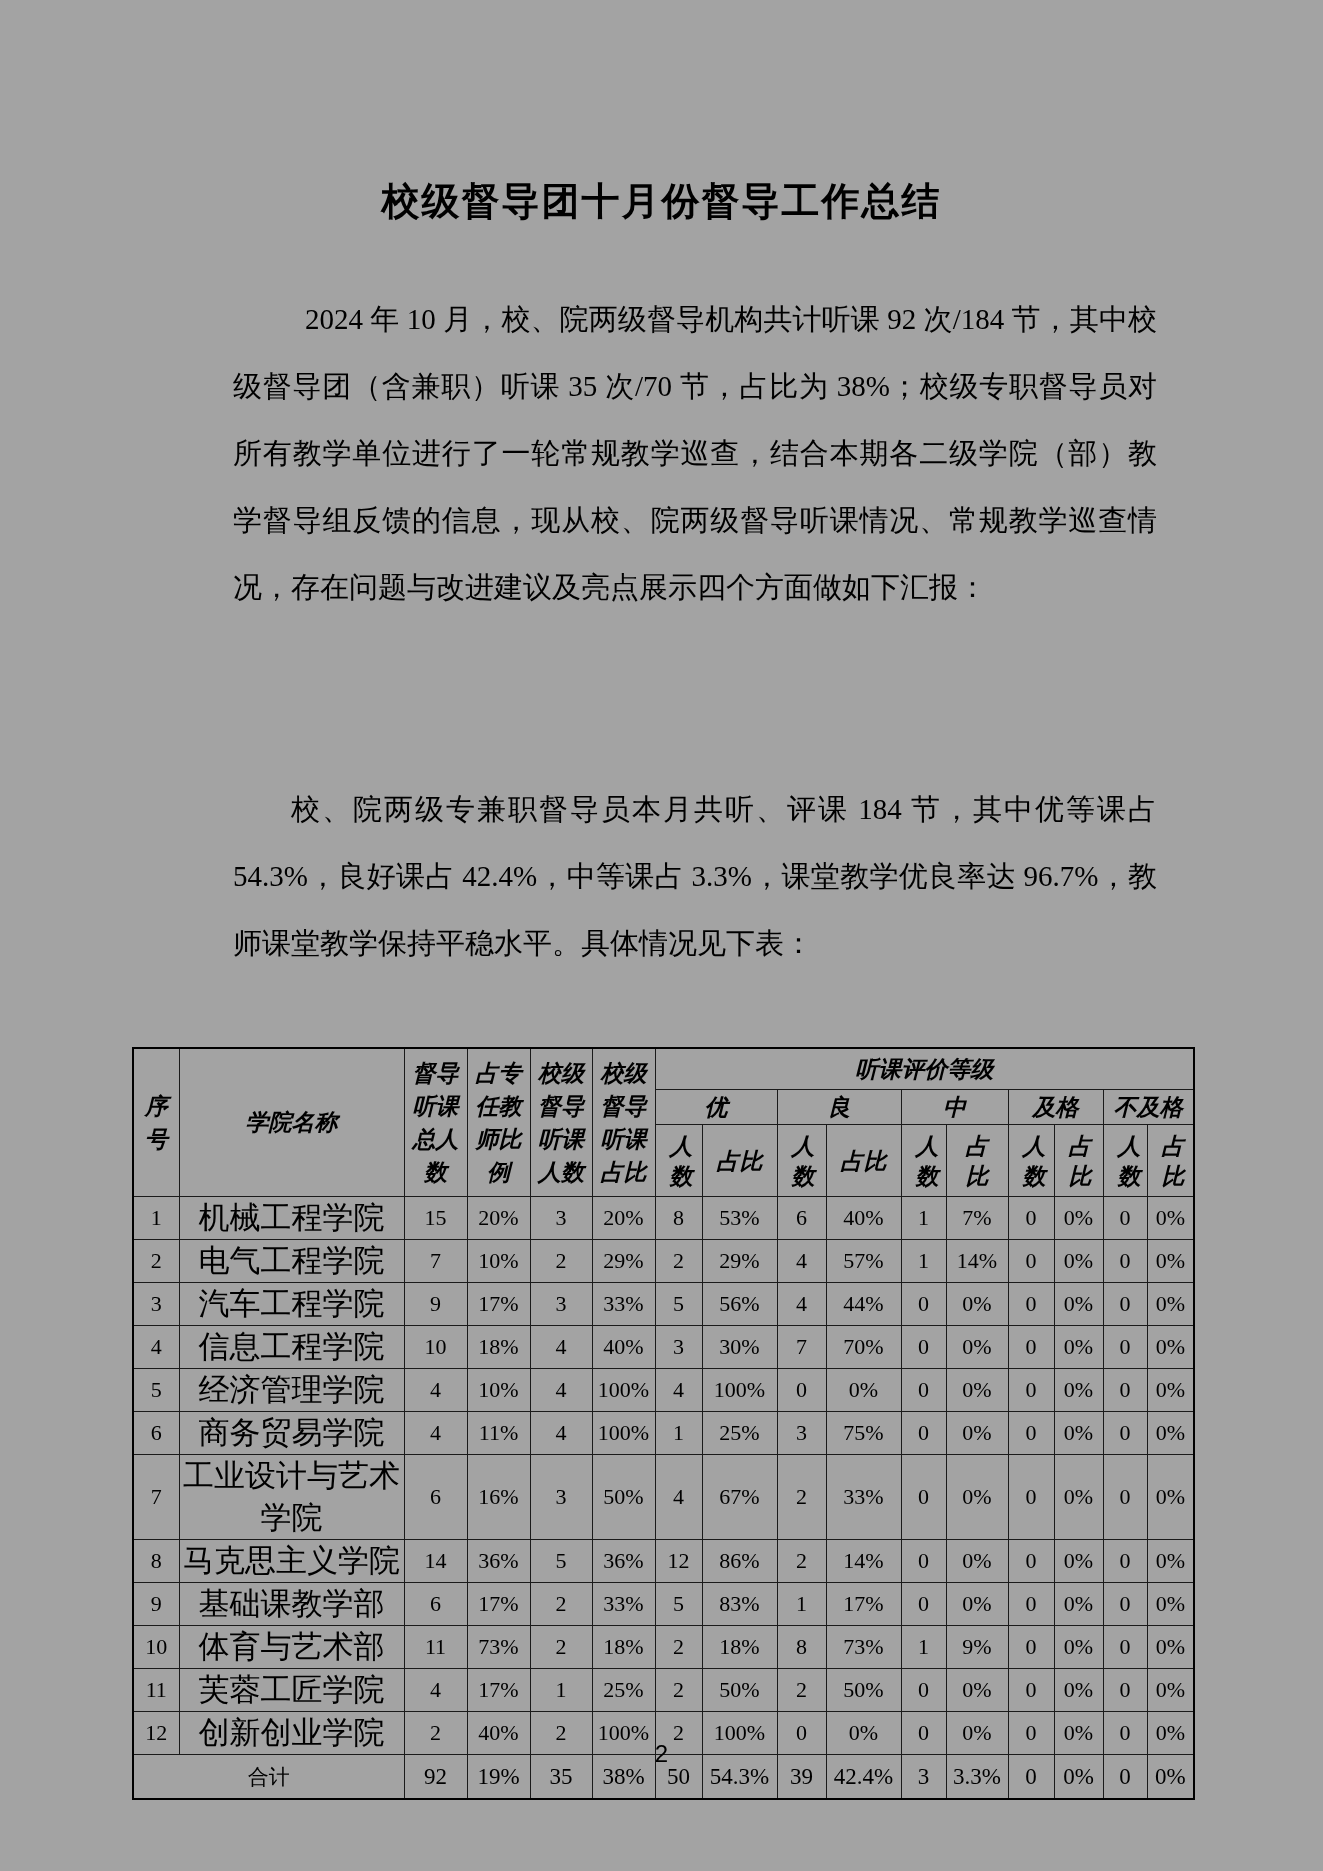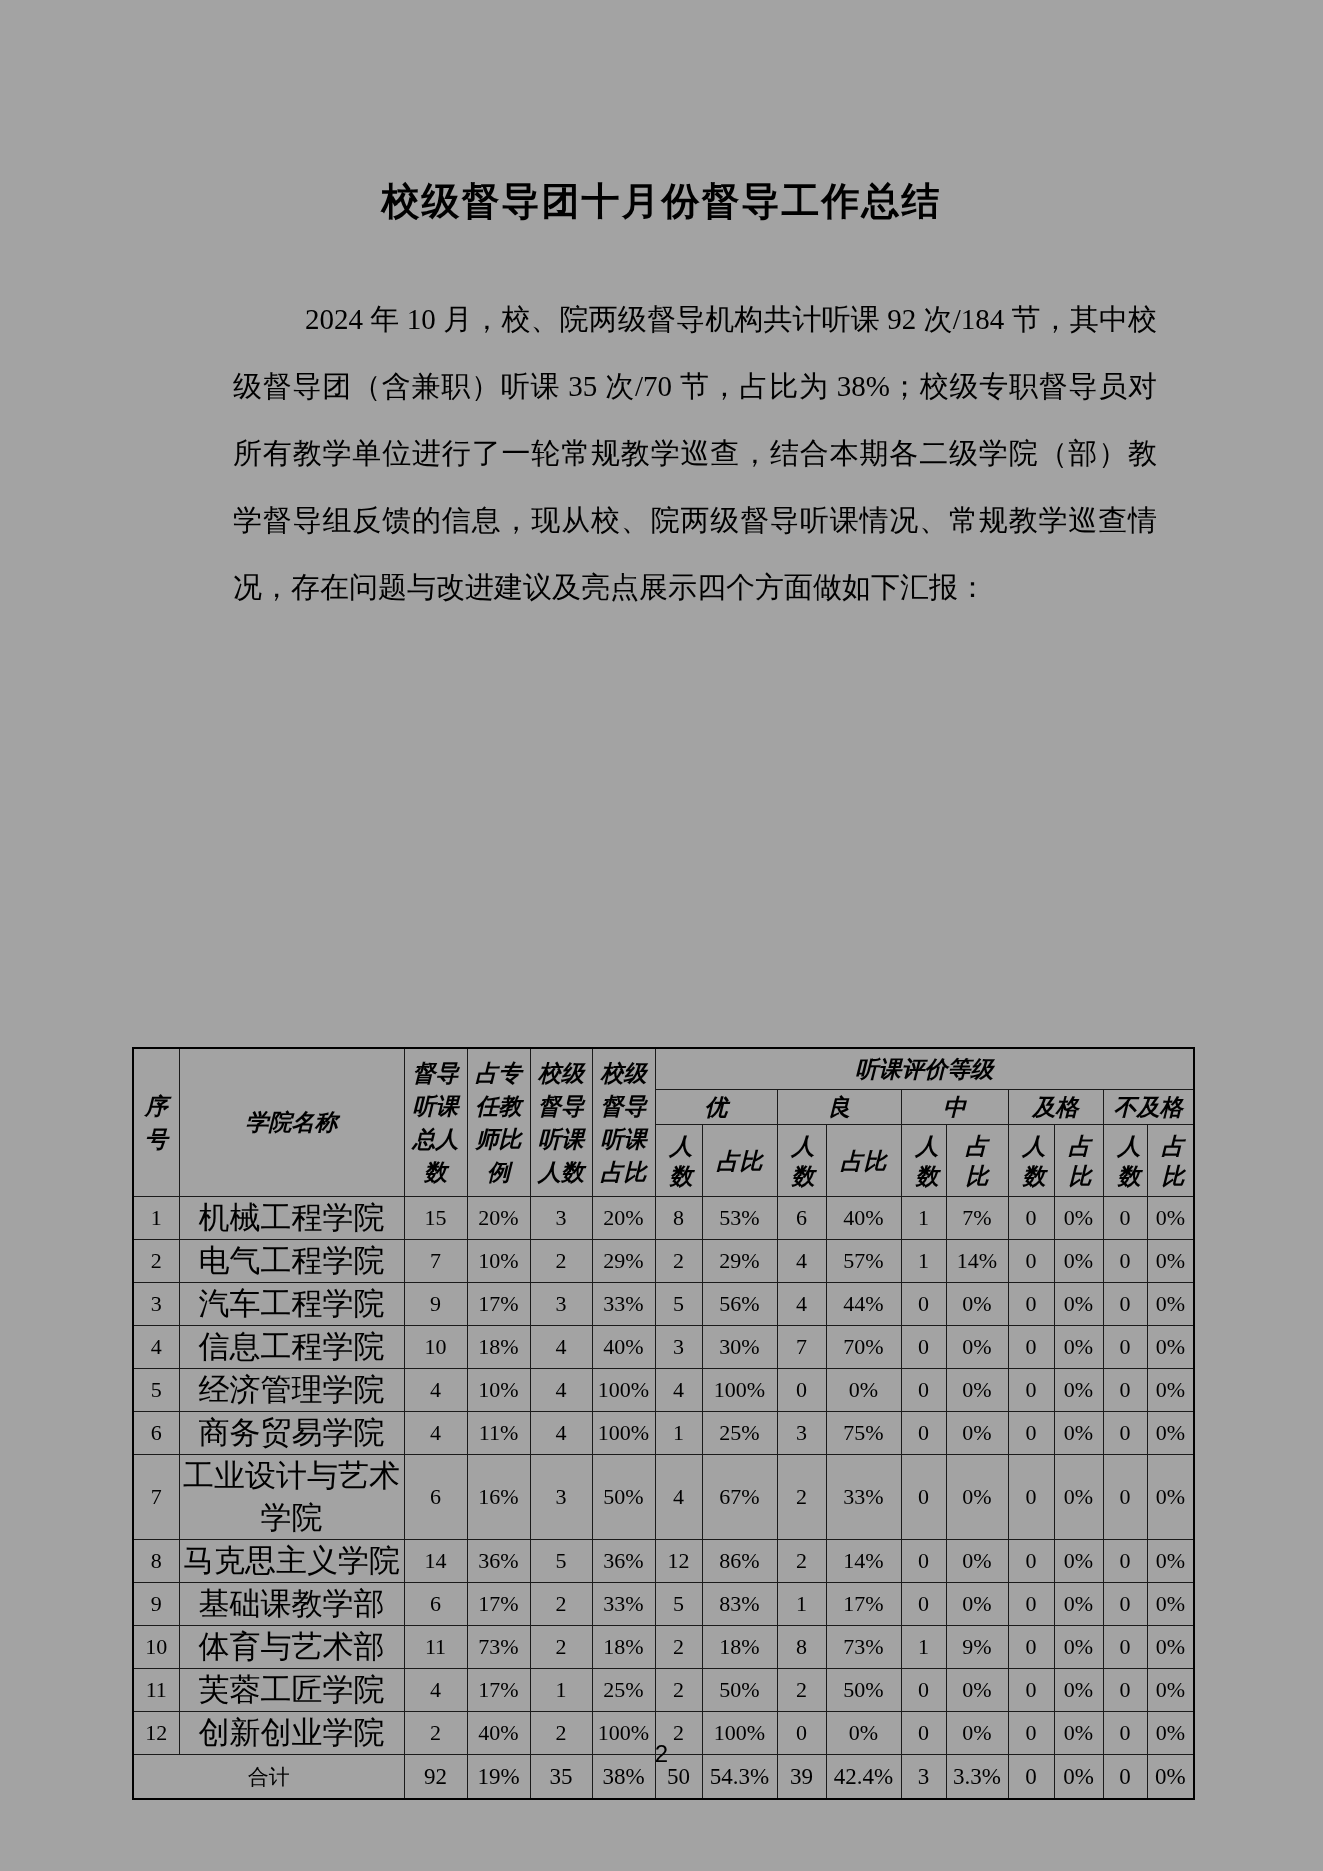--- a/index.html
+++ b/index.html
@@ -81,20 +81,21 @@
 </head>
 <body>
 
 <div class="page">
 
   <div class="doc-title">校级督导团十月份督导工作总结</div>
 
   <div class="para para-intro">2024 年 10 月，校、院两级督导机构共计听课 92 次/184 节，其中校级督导团（含兼职）听课 35 次/70 节，占比为 38%；校级专职督导员对所有教学单位进行了一轮常规教学巡查，结合本期各二级学院（部）教学督导组反馈的信息，现从校、院两级督导听课情况、常规教学巡查情况，存在问题与改进建议及亮点展示四个方面做如下汇报：</div>
 
 
+  <div class="para para-listen">校、院两级专兼职督导员本月共听、评课 184 节，其中优等课占 54.3%，良好课占 42.4%，中等课占 3.3%，课堂教学优良率达 96.7%，教师课堂教学保持平稳水平。具体情况见下表：</div>
 
   <table class="stats">
     <colgroup>
       <col style="width:46px">
         <col style="width:225px">
         <col style="width:63px">
         <col style="width:63px">
       <col style="width:62px">
         <col style="width:63px">
         <col style="width:47px">

